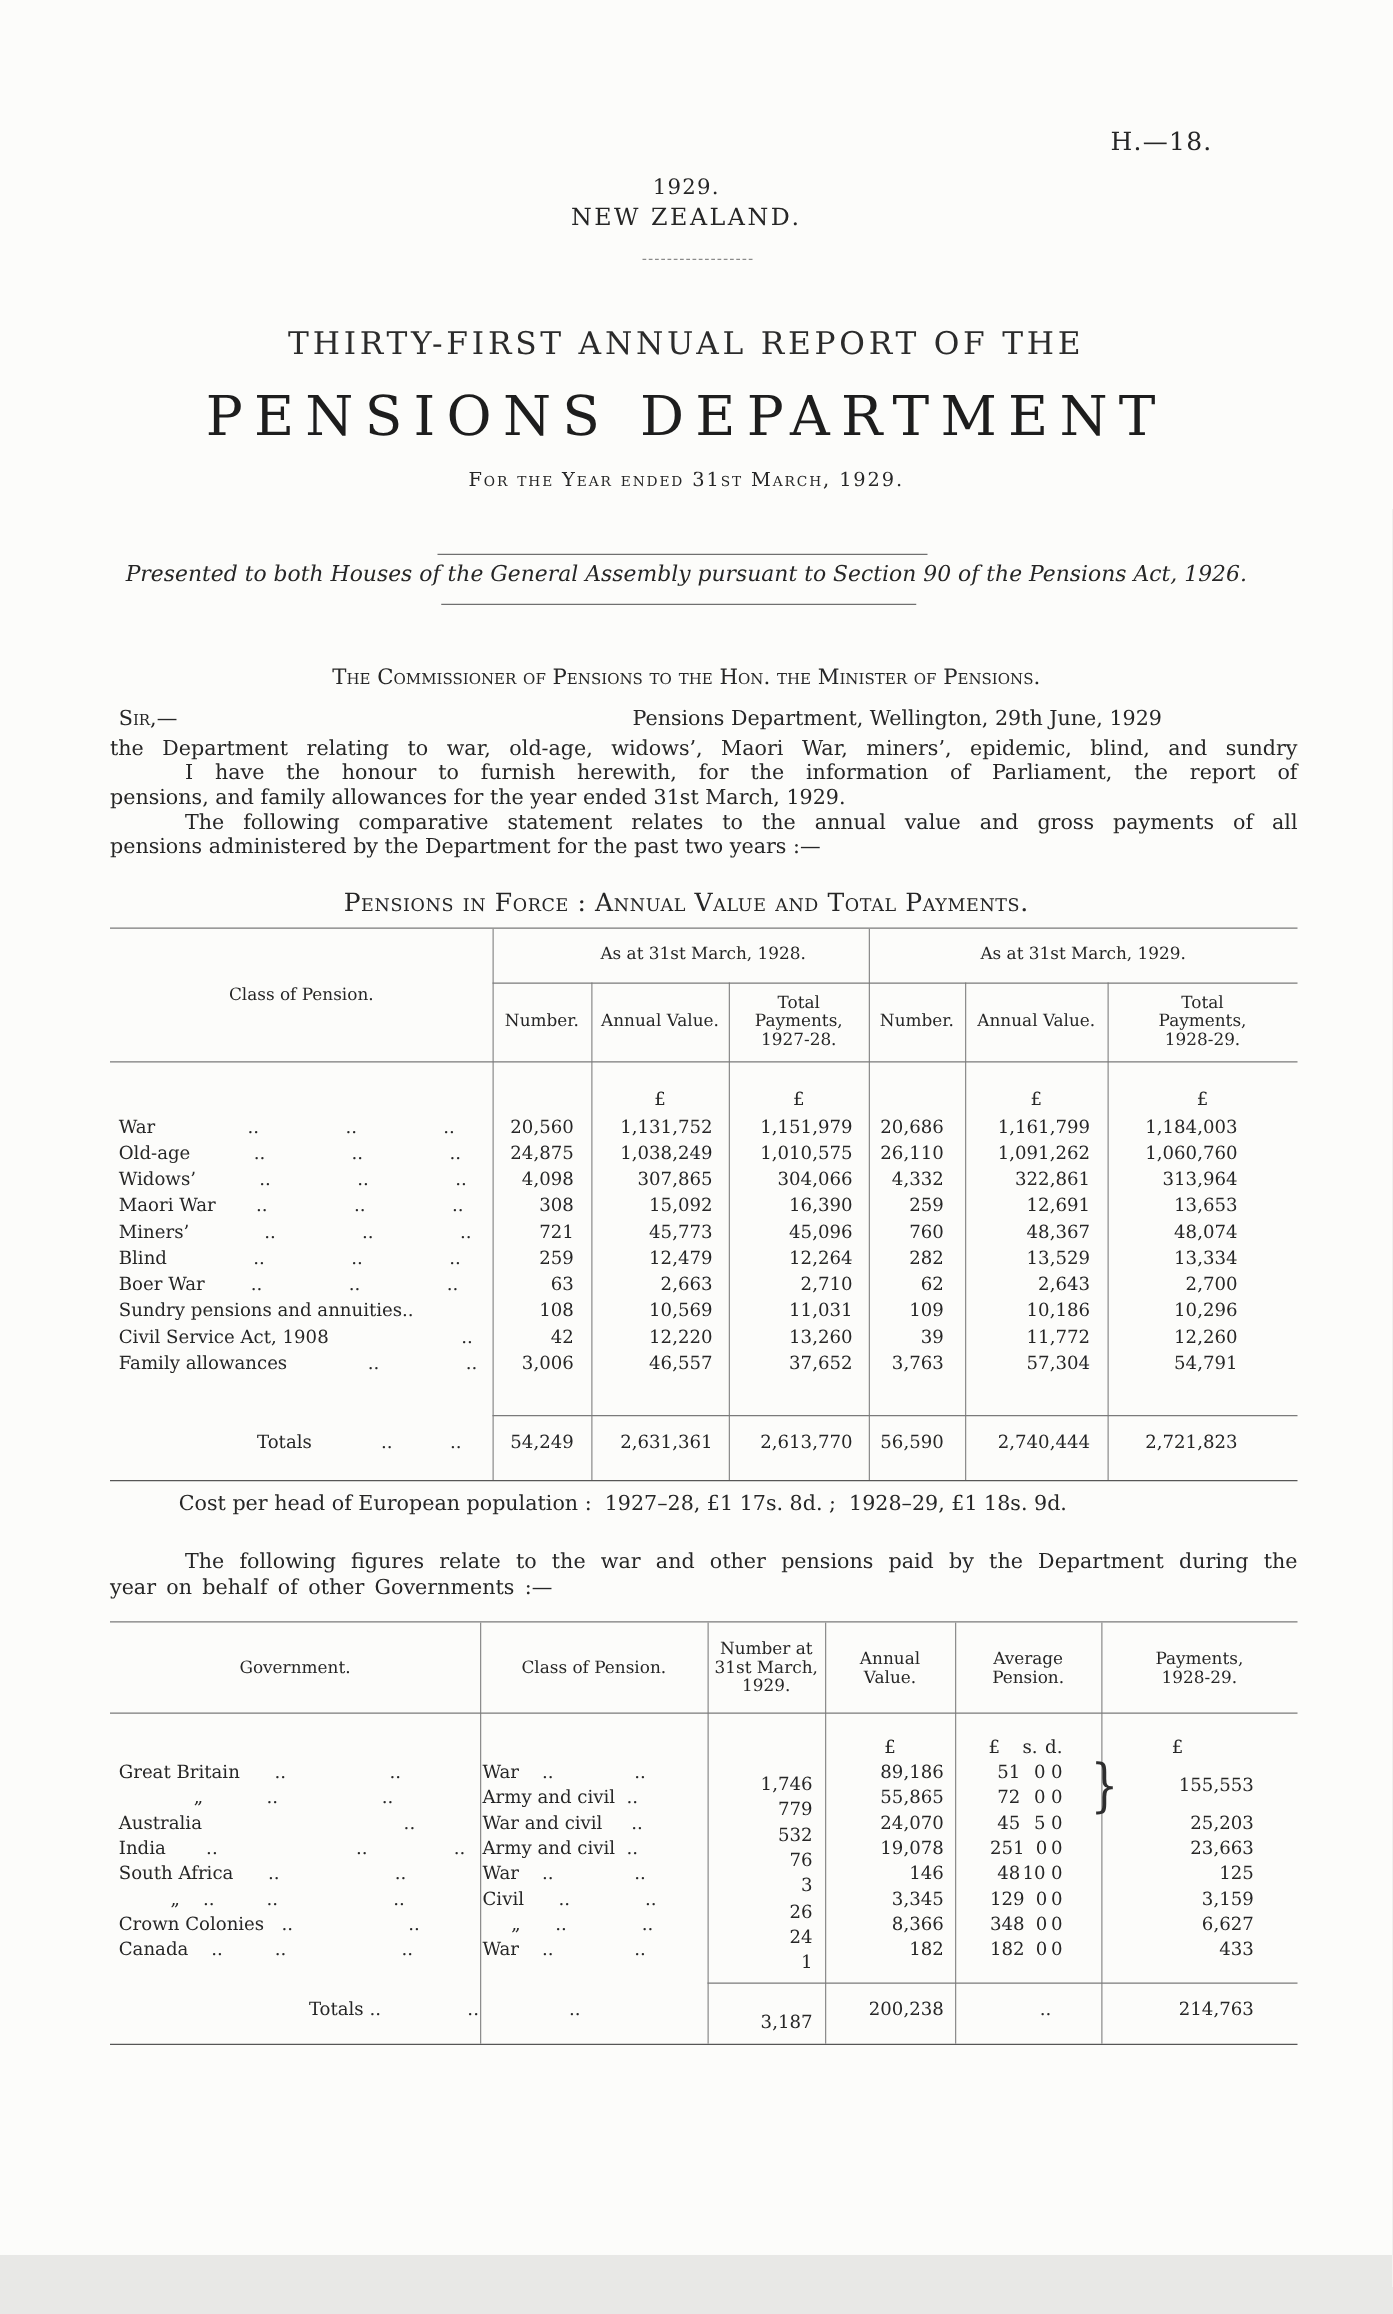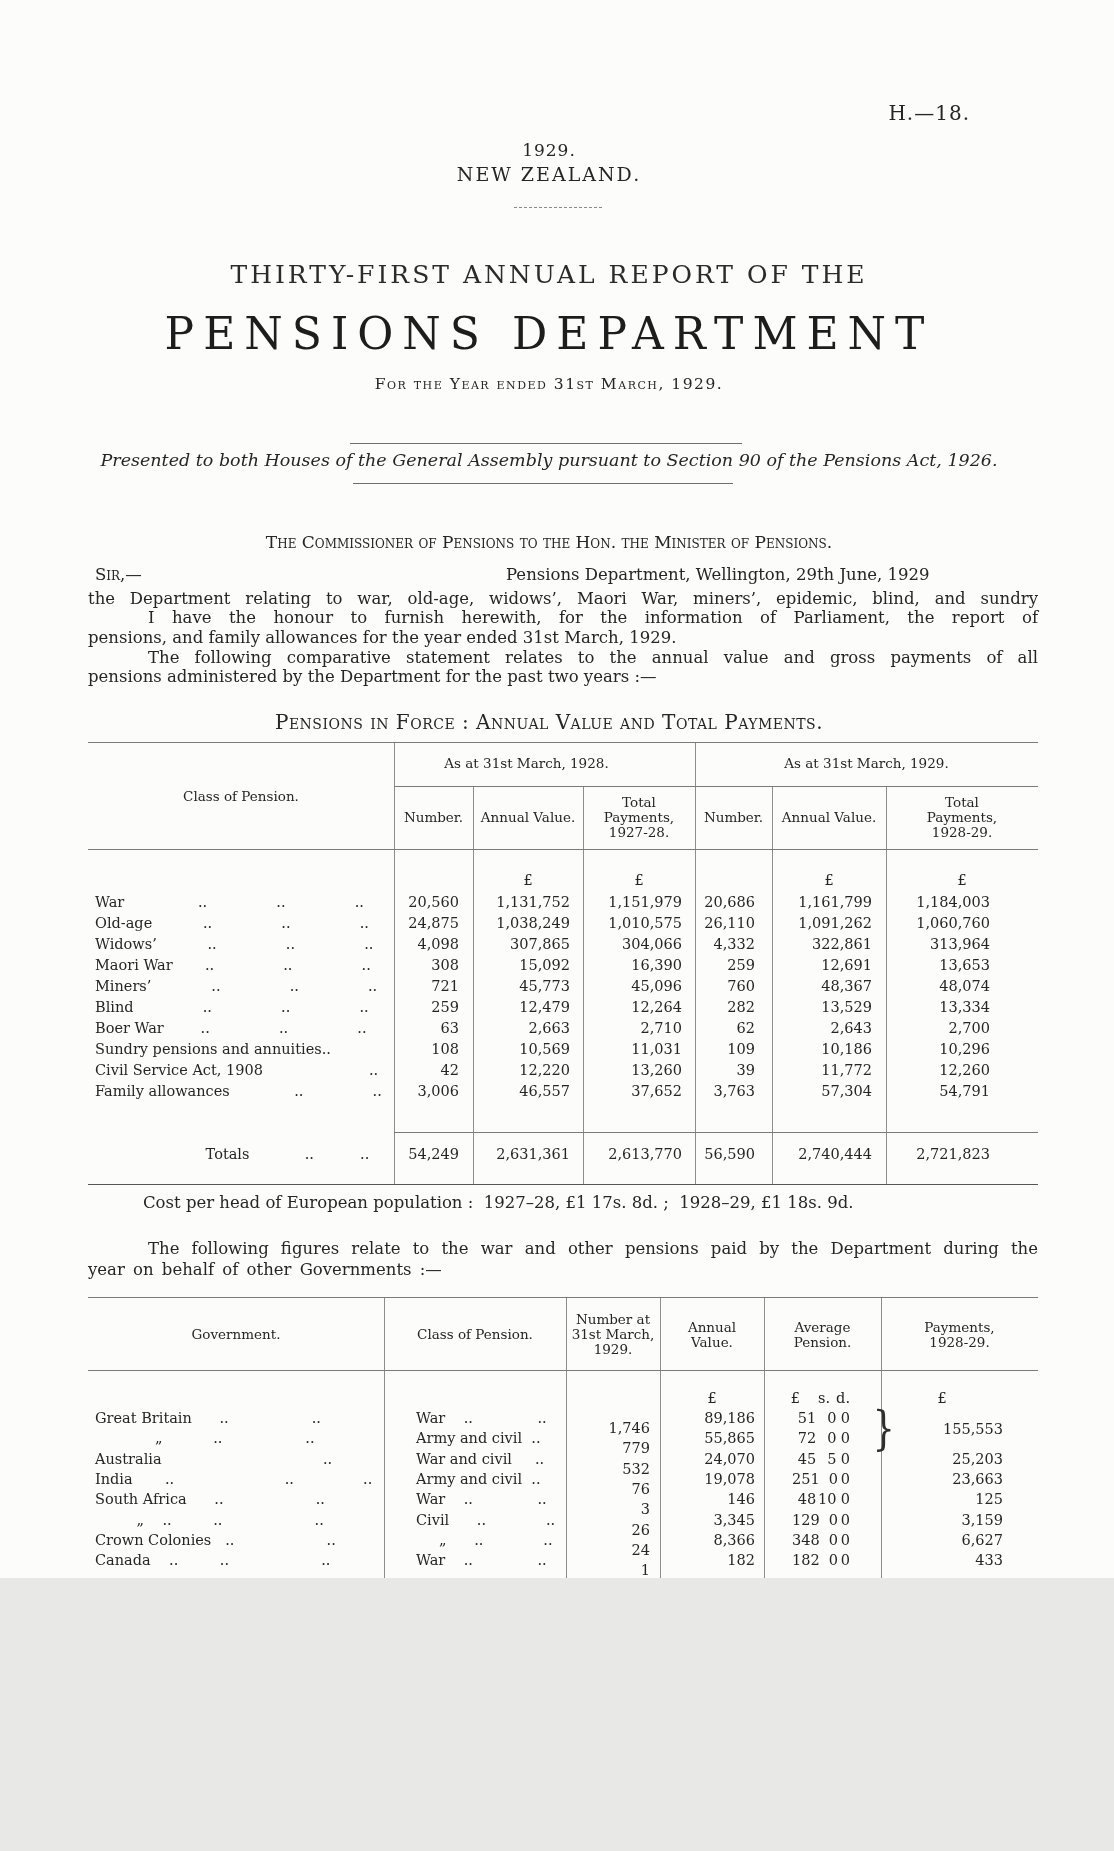--- a/index.html
+++ b/index.html
@@ -1,18 +1,18 @@
 <!DOCTYPE html>
 <html><head>
 <meta charset="utf-8">
 <style>
   * { box-sizing: border-box; margin: 0; padding: 0; }
   html,body { background:#e8e8e6; }
   .page {
-    position: relative; width: 1114px; height: 1578px;
+    position: relative; width: 1114px; height: 1804px;
     background: #fcfcfa; margin: 0 auto; overflow: hidden;
     font-family: "DejaVu Serif", serif; color: #262626;
   }
   .abs { position: absolute; }
   .ctr { left: 74px; width: 950px; text-align: center; }
   .rule { position: absolute; height: 0; border-top: 1px solid #6f6f6f; }
   .sc { font-variant: small-caps; }
   .pre { white-space: pre; }
 
   .docref   { top: 101px; right: 144px; font-size: 20px; letter-spacing: 1px; }
@@ -57,21 +57,21 @@
   .c6 { width: 114px; padding-right: 14px; }
   .c7 { width: 152px; padding-right: 48px; }
   .pound-row { height: 42px; align-items: flex-end; padding-bottom: 3px; }
   .pc { padding-right: 0; text-align: center; }
   .t1body { position: absolute; top: 106px; left: 0; width: 950px; }
   .t1row { height: 21px; }
   .t1tot { position: absolute; top: 389px; left: 0; width: 950px; height: 44px; }
 
   
   .d1 { width: 296px; padding-left: 7px; }
-  .d2 { width: 182px; padding-left: 32px; }
+  .d2 { width: 182px; padding-left: 2px; }
   .d3 { width: 94px;  padding-right: 10px; margin-top: 20px; }
   .d4 { width: 104px; padding-right: 9px; }
   .d5 { width: 117px; padding-left: 28px; }
   .d6 { width: 157px; padding-right: 35px; }
   .avg { display: flex; padding-right: 31px; }
   .al { width: 36px; text-align: right; white-space: pre; }
   .as2 { width: 30px; text-align: right; white-space: pre; }
   .ad { width: 20px; text-align: right; white-space: pre; }
   .t2body { position: absolute; top: 72px; left: 0; width: 950px; }
   .t2units { height: 38px; align-items: flex-end; padding-bottom: 2px; }
@@ -122,21 +122,21 @@
     <div class="vl" style="left:385px;top:43px;bottom:0"></div>
     <div class="vl" style="left:495px;top:43px;bottom:0"></div>
     <div class="vl" style="left:607px;top:0;bottom:0"></div>
     <div class="vl" style="left:684px;top:43px;bottom:0"></div>
     <div class="vl" style="left:798px;top:43px;bottom:0"></div>
     <div class="hl" style="top:43px;left:306px;width:644px"></div>
     <div class="hl" style="top:106px;left:0;width:950px"></div>
     <div class="hl" style="top:389px;left:306px;width:644px"></div>
 
     <div class="hdr" style="left:0;top:46px;width:306px">Class of Pension.</div>
-    <div class="hdr" style="left:288px;top:13px;width:301px">As at 31st March, 1928.</div>
+    <div class="hdr" style="left:324px;top:13px;width:301px">As at 31st March, 1928.</div>
     <div class="hdr" style="left:607px;top:13px;width:343px">As at 31st March, 1929.</div>
     <div class="hdr" style="left:306px;top:67px;width:79px">Number.</div>
     <div class="hdr" style="left:385px;top:67px;width:110px">Annual Value.</div>
     <div class="hdr" style="left:495px;top:52px;width:112px">
       <div>Total</div>
       <div>Payments,</div>
       <div>1927-28.</div>
     </div>
     <div class="hdr" style="left:607px;top:67px;width:77px">Number.</div>
     <div class="hdr" style="left:684px;top:67px;width:114px">Annual Value.</div>

